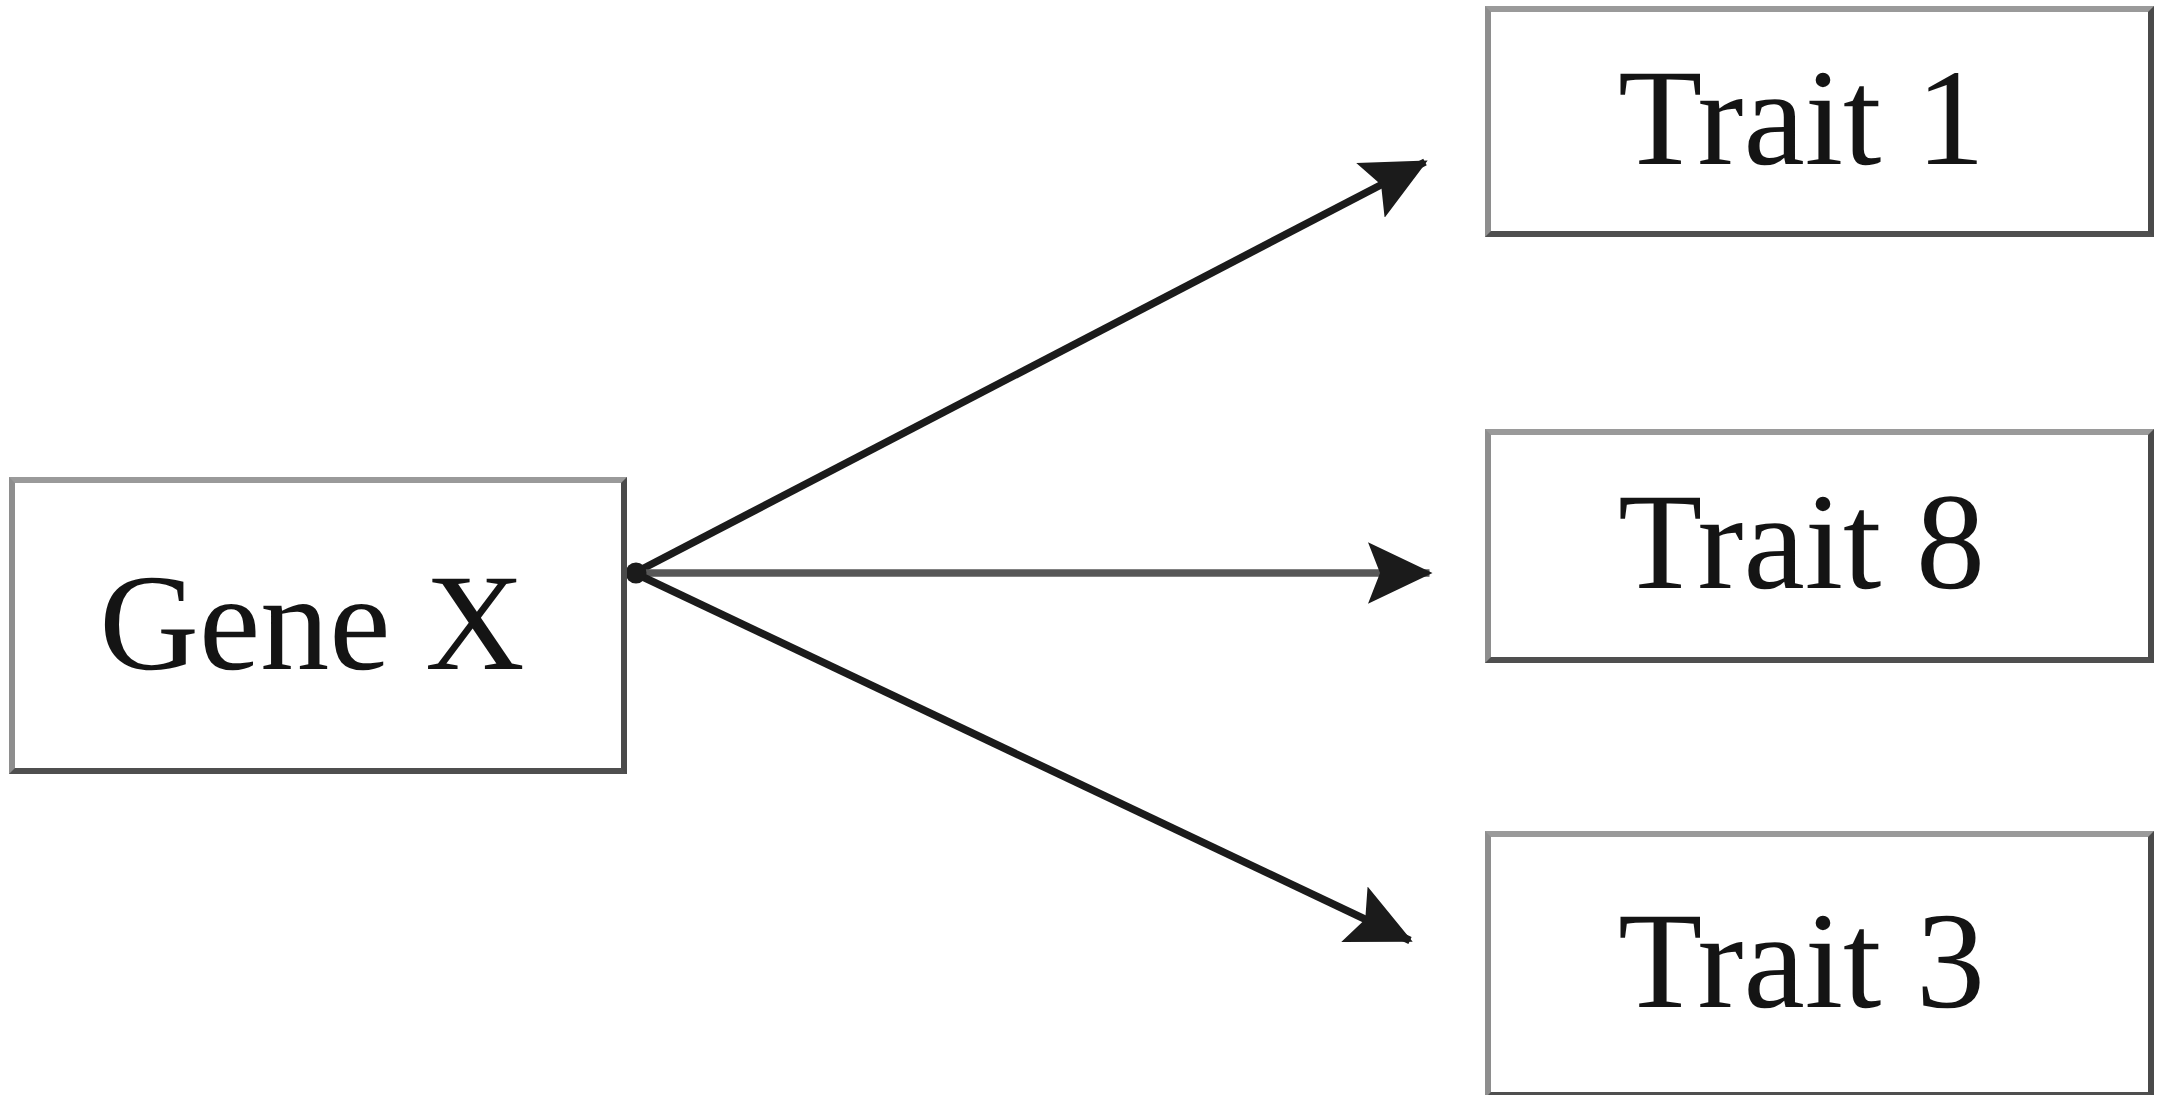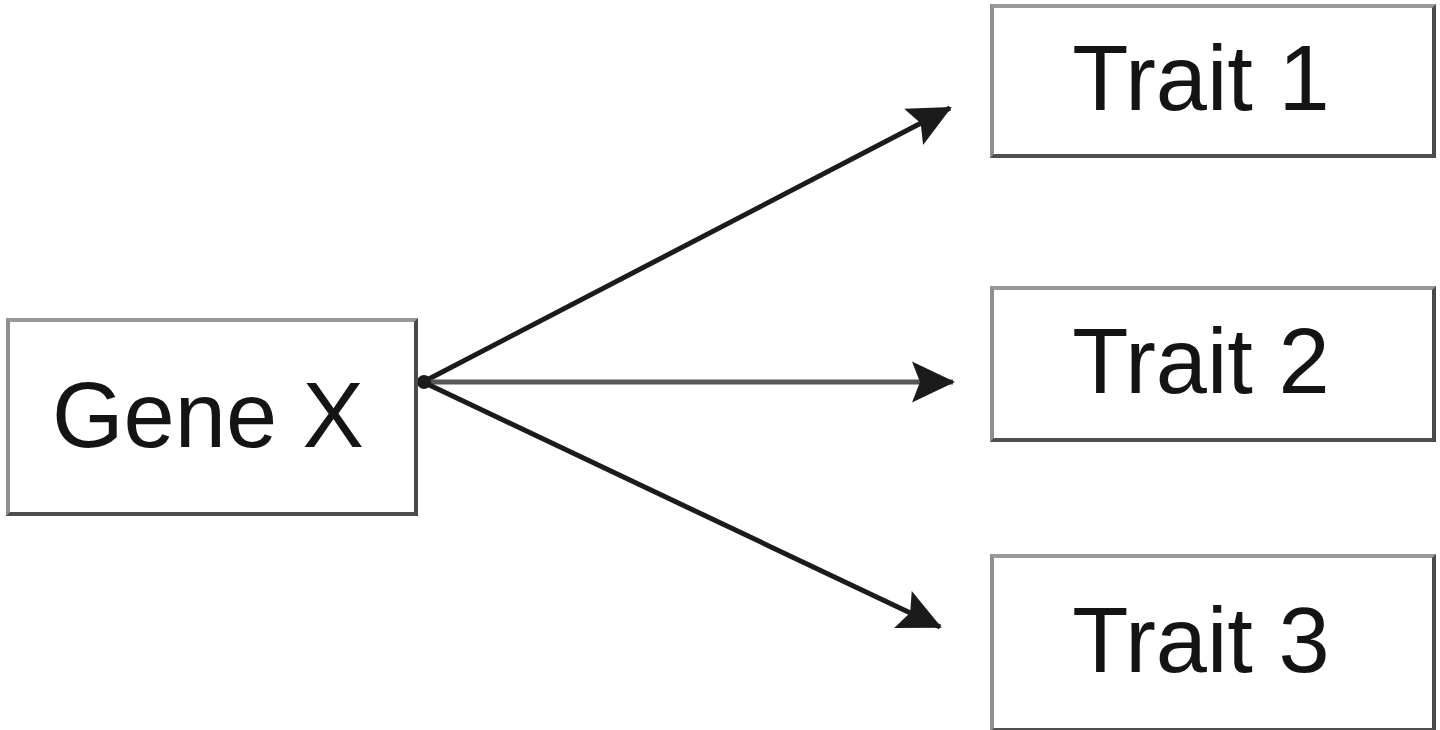--- a/index.html
+++ b/index.html
@@ -33,21 +33,21 @@
     align-items: center;
     justify-content: center;
     border-style: solid;
     border-width: 4px;
     border-top-color: #9a9a9a;
     border-left-color: #8e8e8e;
     border-right-color: #4a4a4a;
     border-bottom-color: #4f4f4f;
   }
   .node-label {
-    font-family: Liberation Sans, sans-serif;
+    font-family: Liberation Serif, serif;
     font-size: 92px;
     line-height: 1;
     color: #141414;
     letter-spacing: 0px;
     white-space: nowrap;
     user-select: none;
   }
   
   #node-gene-x {
     left: 6px;
@@ -114,20 +114,20 @@
 
   <div class="node" id="node-gene-x">
     <span class="node-label">Gene X</span>
   </div>
 
   <div class="node" id="node-trait-1">
     <span class="node-label">Trait 1</span>
   </div>
 
   <div class="node" id="node-trait-2">
-    <span class="node-label">Trait 2</span>
+    <span class="node-label">Trait 8</span>
   </div>
 
   <div class="node" id="node-trait-3">
     <span class="node-label">Trait 3</span>
   </div>
 
 </div>
 
 </body></html>

